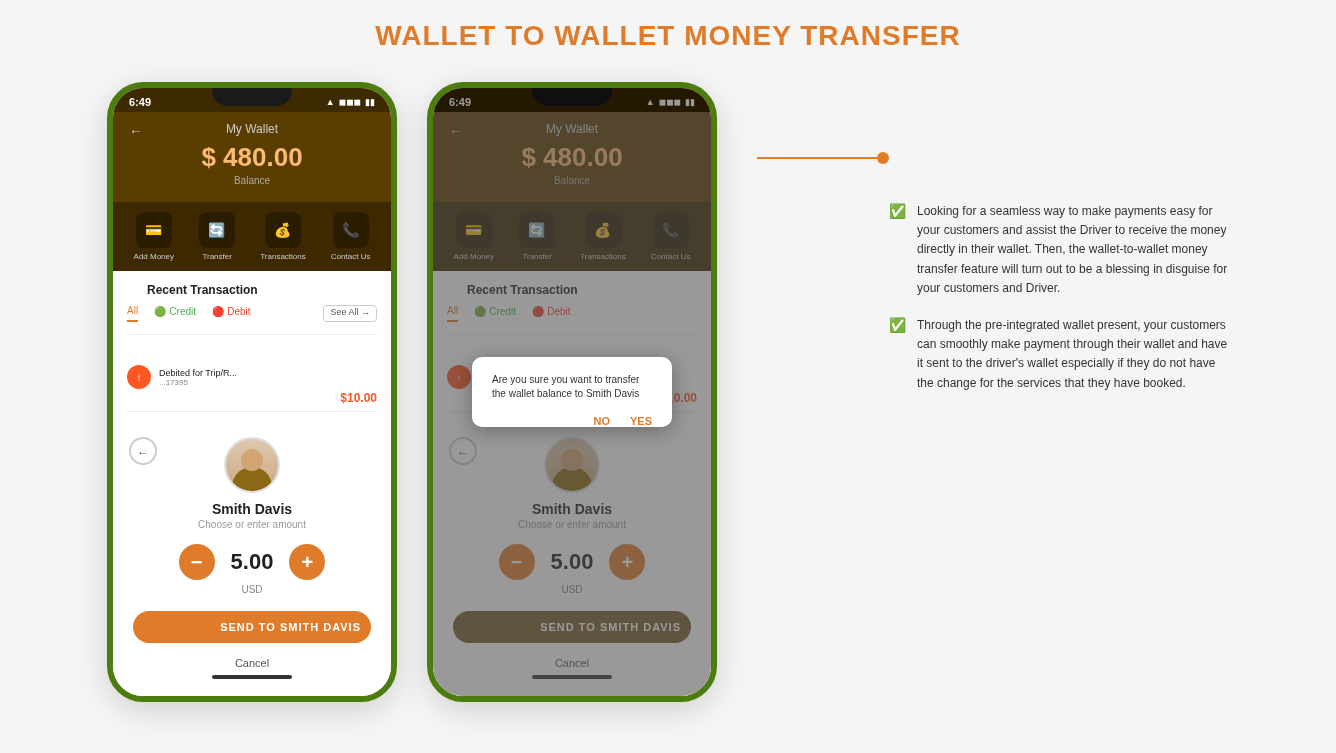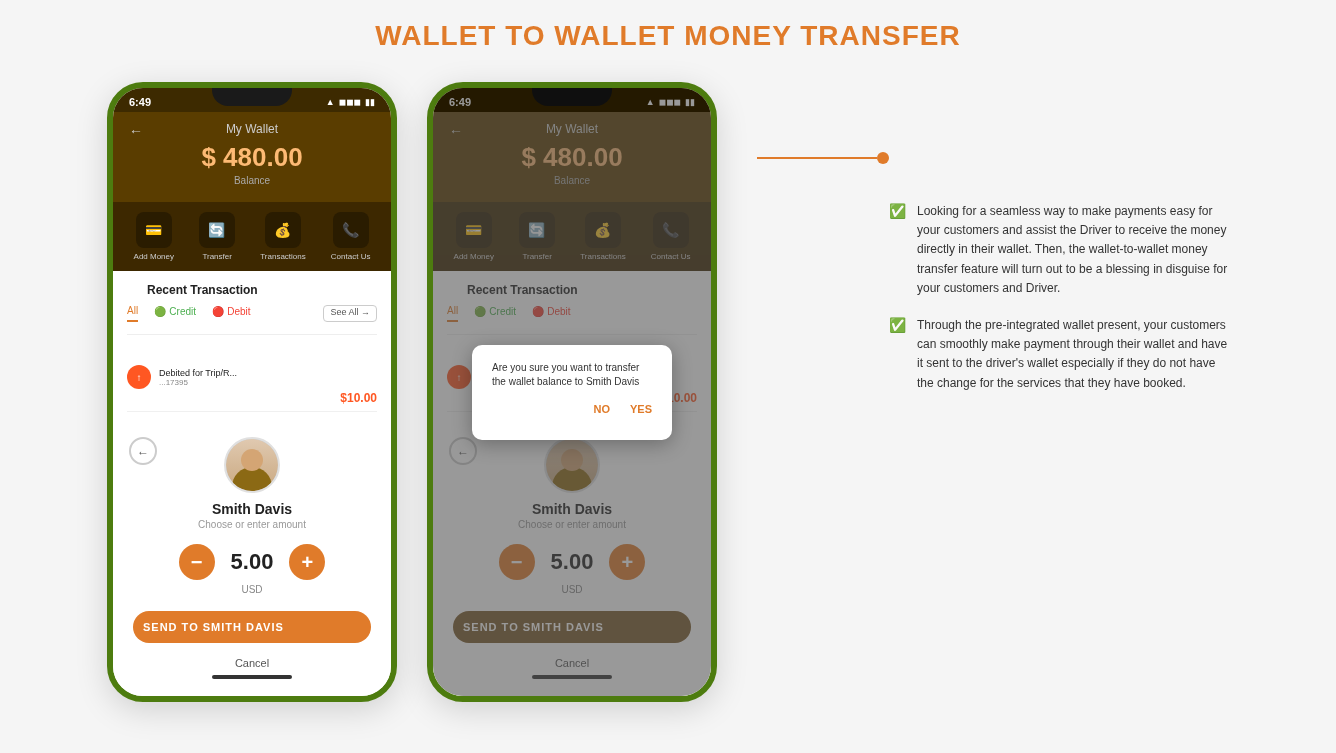--- a/index.html
+++ b/index.html
@@ -321,21 +321,21 @@
       width: 100%;
       background: #e07b2a;
       color: #fff;
       font-size: 11px;
       font-weight: 700;
       letter-spacing: 1px;
       border: none;
       border-radius: 24px;
       padding: 10px;
       margin-bottom: 14px;
-      text-align: left;
+      text-align: right;
     }
     .cancel-text {
       font-size: 11px;
       color: #555;
       text-align: center;
     }
     .home-indicator {
       width: 80px;
       height: 4px;
       background: #333;
@@ -350,21 +350,21 @@
       background: rgba(0,0,0,0.4);
       z-index: 20;
       display: flex;
       align-items: center;
       justify-content: center;
       border-radius: 28px;
     }
     .dialog-box {
       background: #fff;
       border-radius: 10px;
-      padding: 16px 20px 25px;
+      padding: 16px 20px 0;
       width: 200px;
       box-shadow: 0 4px 20px rgba(0,0,0,0.3);
     }
     .dialog-text {
       font-size: 10px;
       color: #333;
       margin-bottom: 14px;
       line-height: 1.4;
     }
     .dialog-actions {

